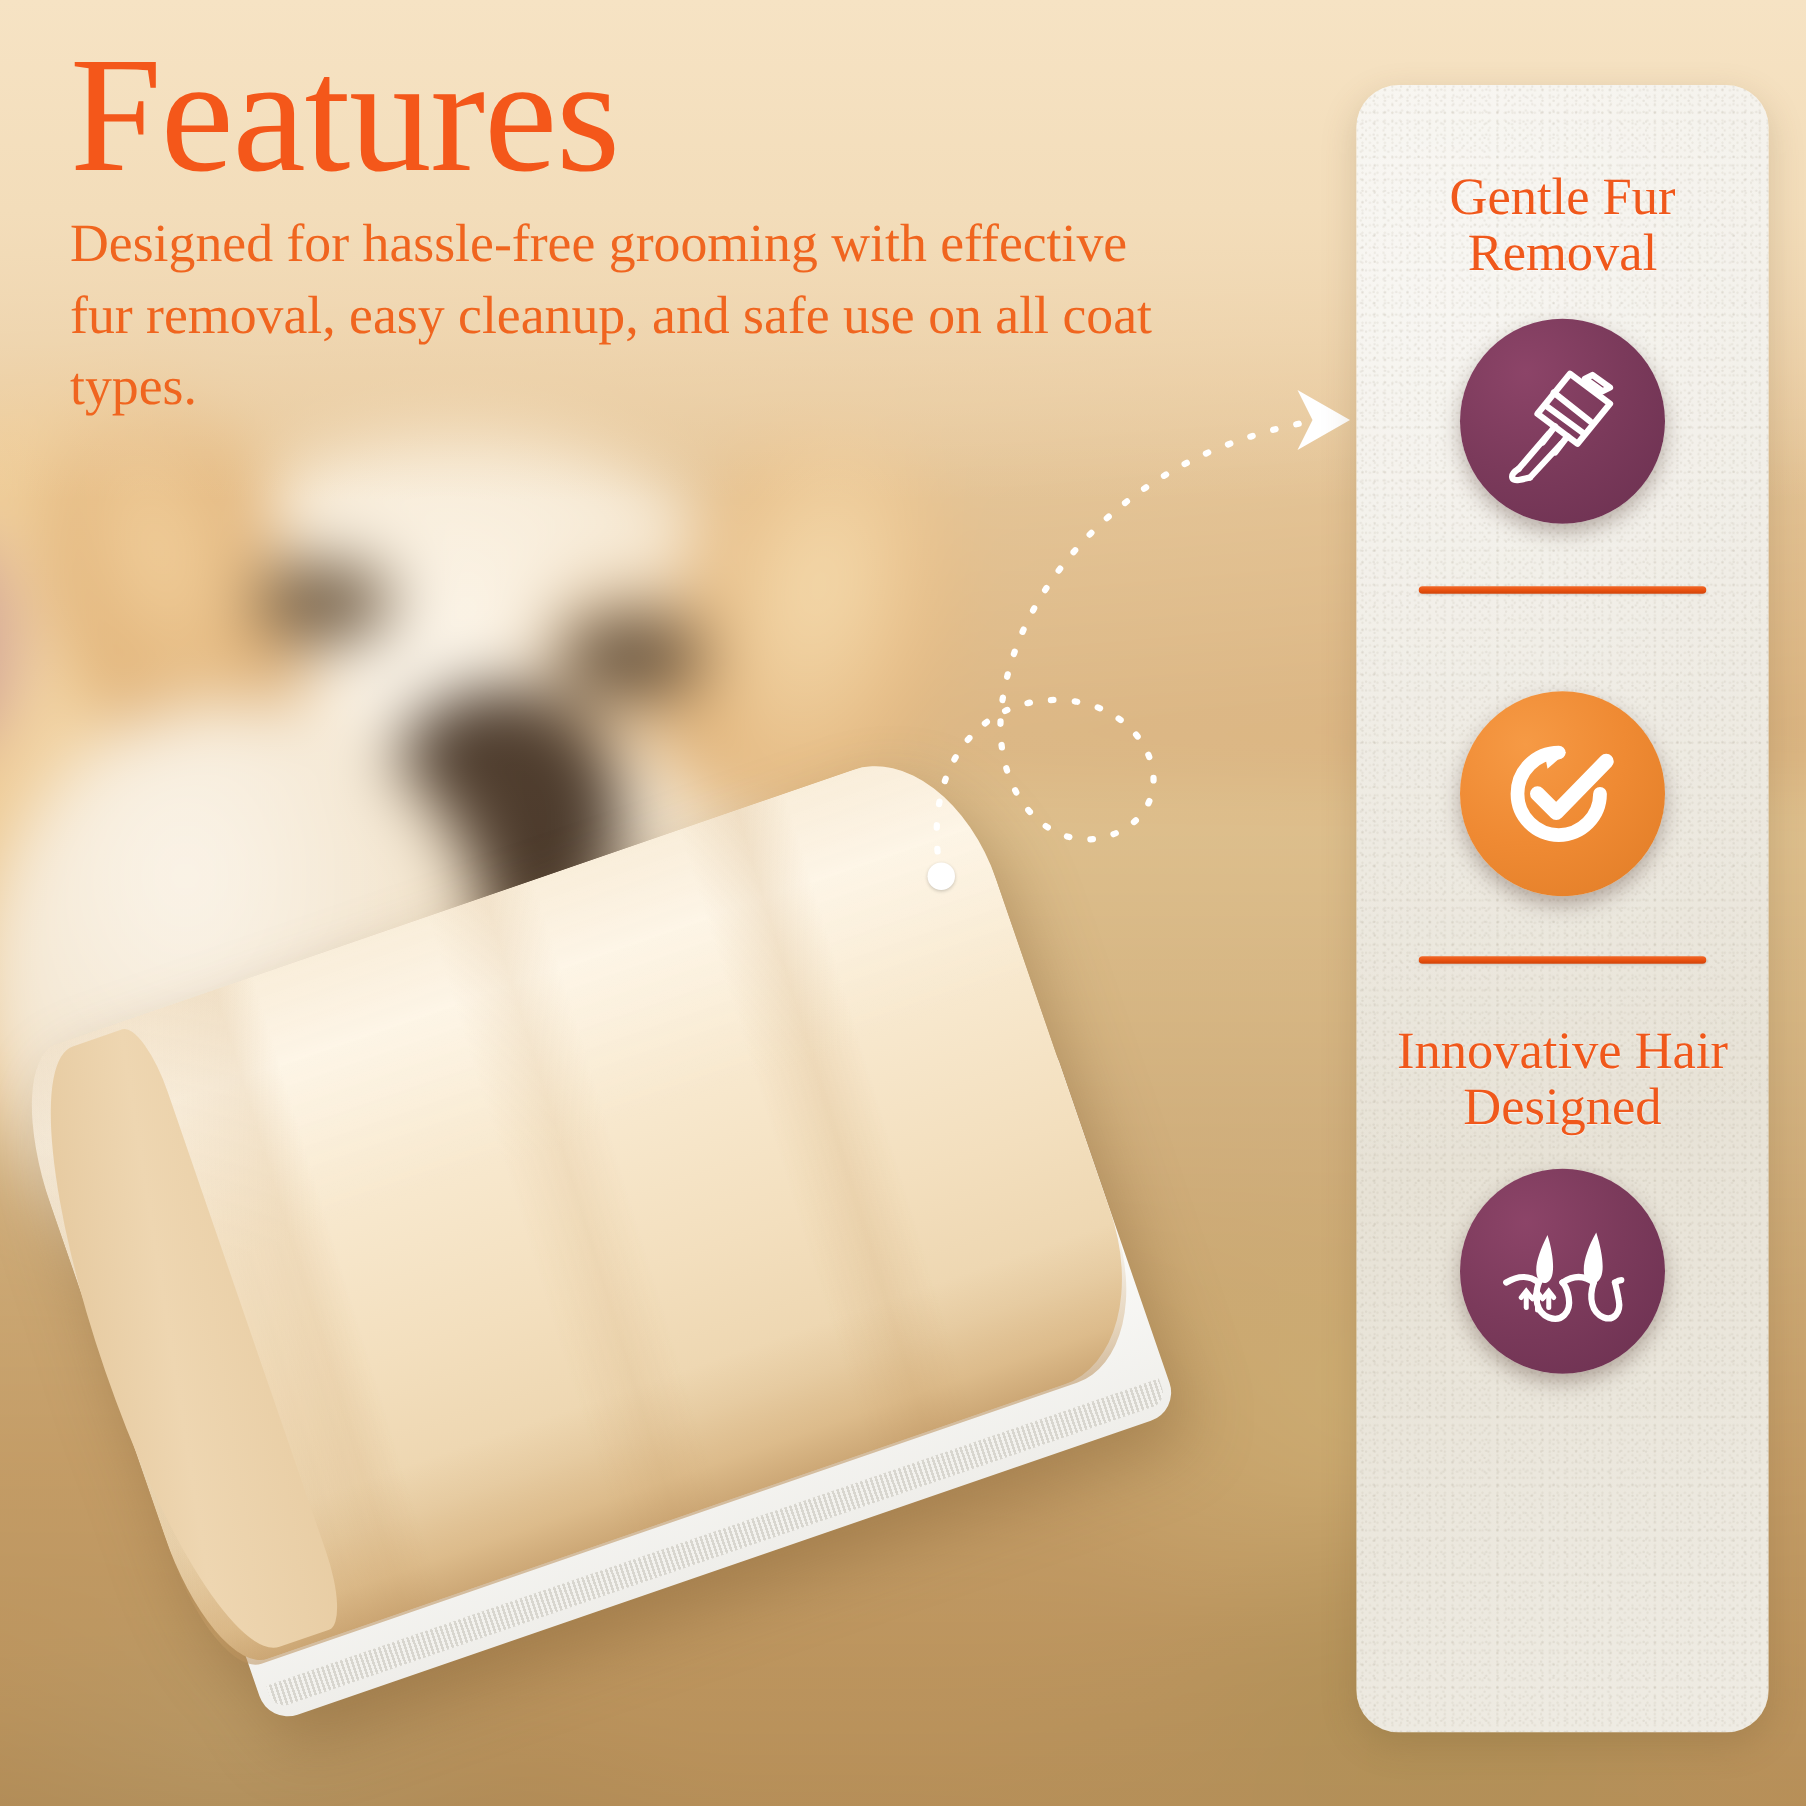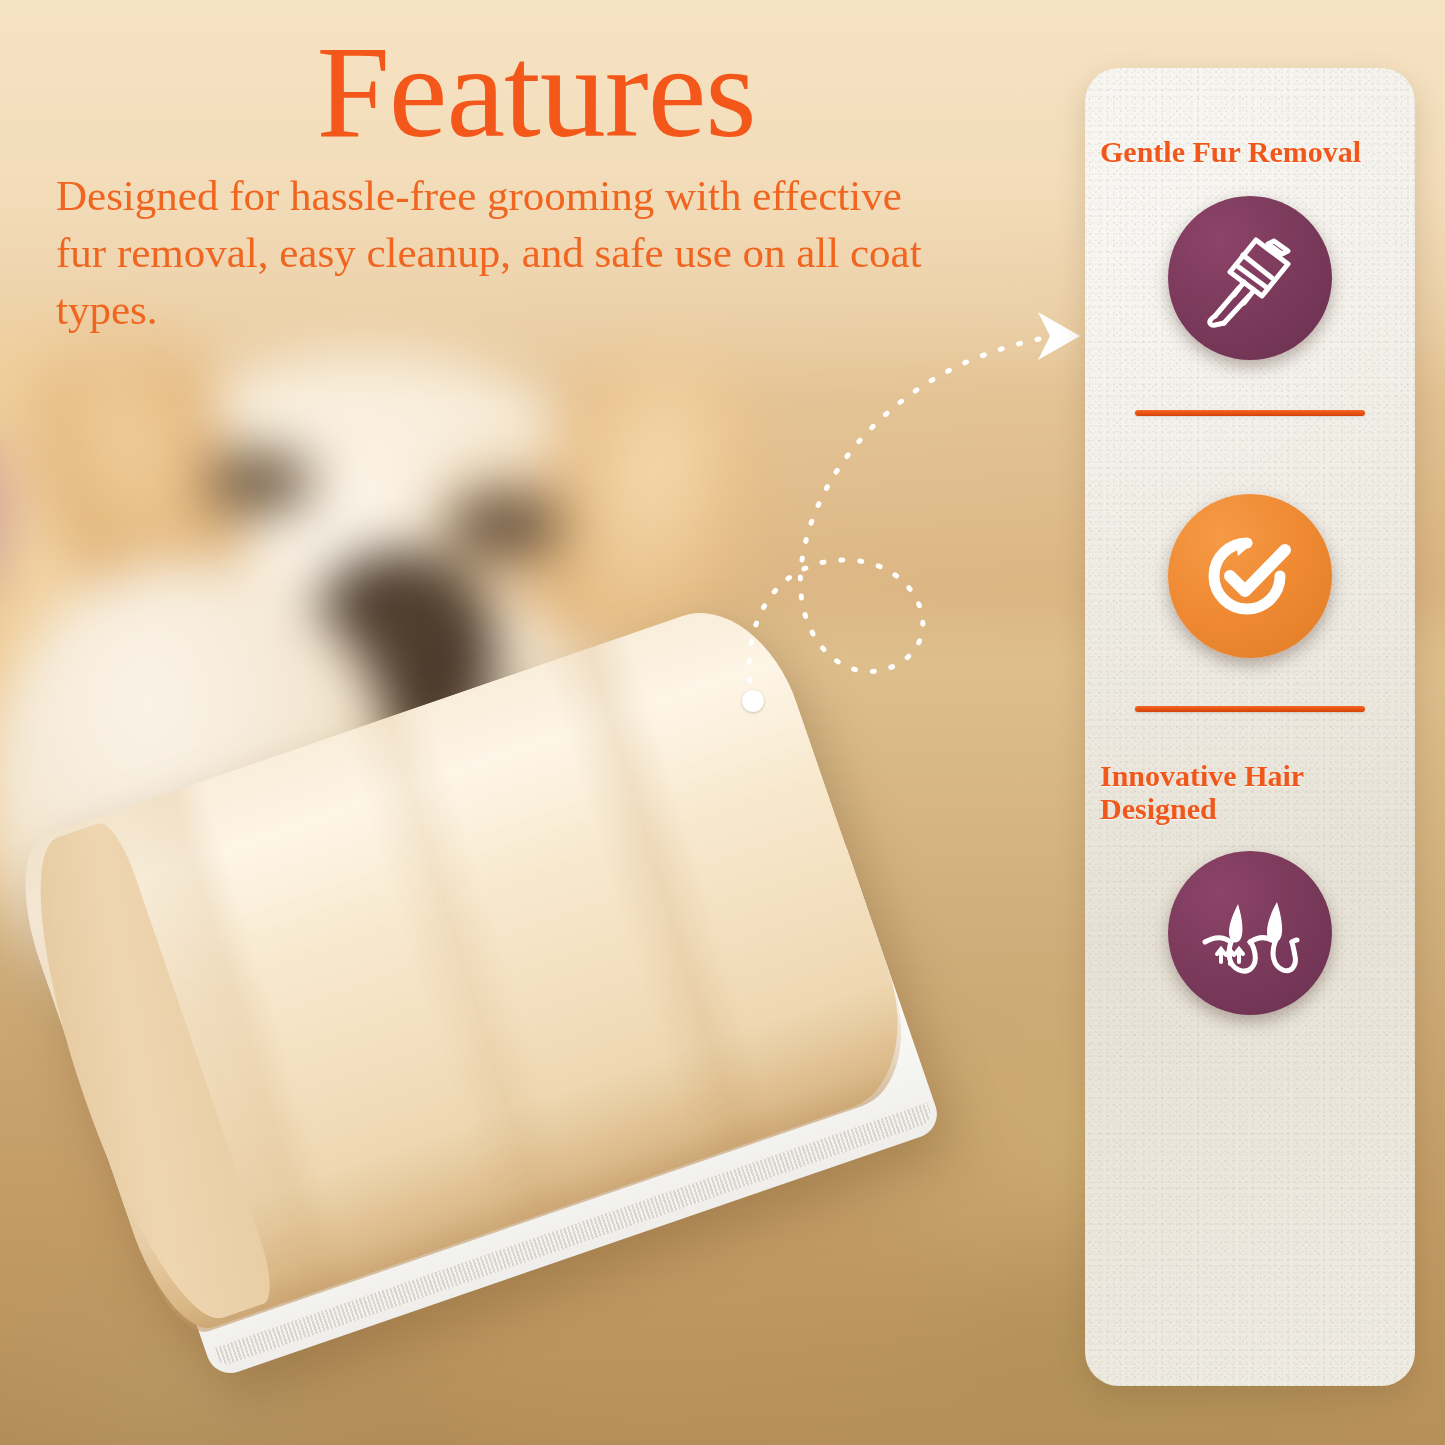--- a/index.html
+++ b/index.html
@@ -61,21 +61,21 @@
   
   .photo-wash{position:absolute;inset:0;
     background:linear-gradient(180deg,rgba(247,226,194,.55) 0%,rgba(243,216,177,.18) 26%,rgba(226,188,134,.10) 58%,rgba(198,156,101,.22) 100%);}
   .top-wash{position:absolute;left:0;top:0;width:100%;height:400px;
     background:linear-gradient(180deg,#f6e3c4 0%,#f3ddba 42%,rgba(240,214,176,.55) 76%,rgba(238,210,170,0) 100%);}
 
   
   .headline{position:absolute;left:56px;top:26px;width:960px;}
   .headline h1{
     margin:0;font-size:132px;line-height:1.0;font-weight:400;
-    color:#f4571a;letter-spacing:-1px;text-align:center;
+    color:#f4571a;letter-spacing:-1px;
   }
   .headline p{
     margin:10px 0 0 0;font-size:43px;line-height:1.32;font-weight:400;
     color:#f0651f;max-width:905px;
   }
 
   
   .product{position:absolute;left:40px;top:640px;width:900px;height:740px;
     filter:drop-shadow(14px 22px 26px rgba(120,86,46,.38));}
   .prod-rot{position:absolute;left:0;top:0;width:900px;height:740px;transform:rotate(-19deg);}
@@ -139,21 +139,21 @@
       radial-gradient(circle at 55% 40%,rgba(150,140,120,.28) 0.6px,transparent 1.2px),
       radial-gradient(circle at 82% 70%,rgba(180,170,150,.30) 0.6px,transparent 1.2px),
       radial-gradient(circle at 33% 85%,rgba(160,150,132,.26) 0.6px,transparent 1.2px);
     background-size:7px 7px,9px 9px,6px 6px,11px 11px;
   }
   .panel-inner{position:relative;z-index:2;height:100%;
     display:flex;flex-direction:column;align-items:center;}
 
   .feat{width:100%;display:flex;flex-direction:column;align-items:center;}
   .feat-title{
-    color:#f0581b;font-weight:700;font-size:30px;line-height:1.08;text-align:left;
+    color:#f0581b;font-weight:400;font-size:42px;line-height:1.08;text-align:center;
     width:300px;text-shadow:0 1px 1px rgba(255,255,255,.7);
   }
   .icon-badge{
     width:164px;height:164px;border-radius:50%;
     display:flex;align-items:center;justify-content:center;
     box-shadow:0 7px 16px rgba(70,45,35,.34);
   }
   .divider{
     width:230px;height:6px;border-radius:3px;
     background:linear-gradient(180deg,#f1692a 0%,#e8500f 55%,#cf430a 100%);

